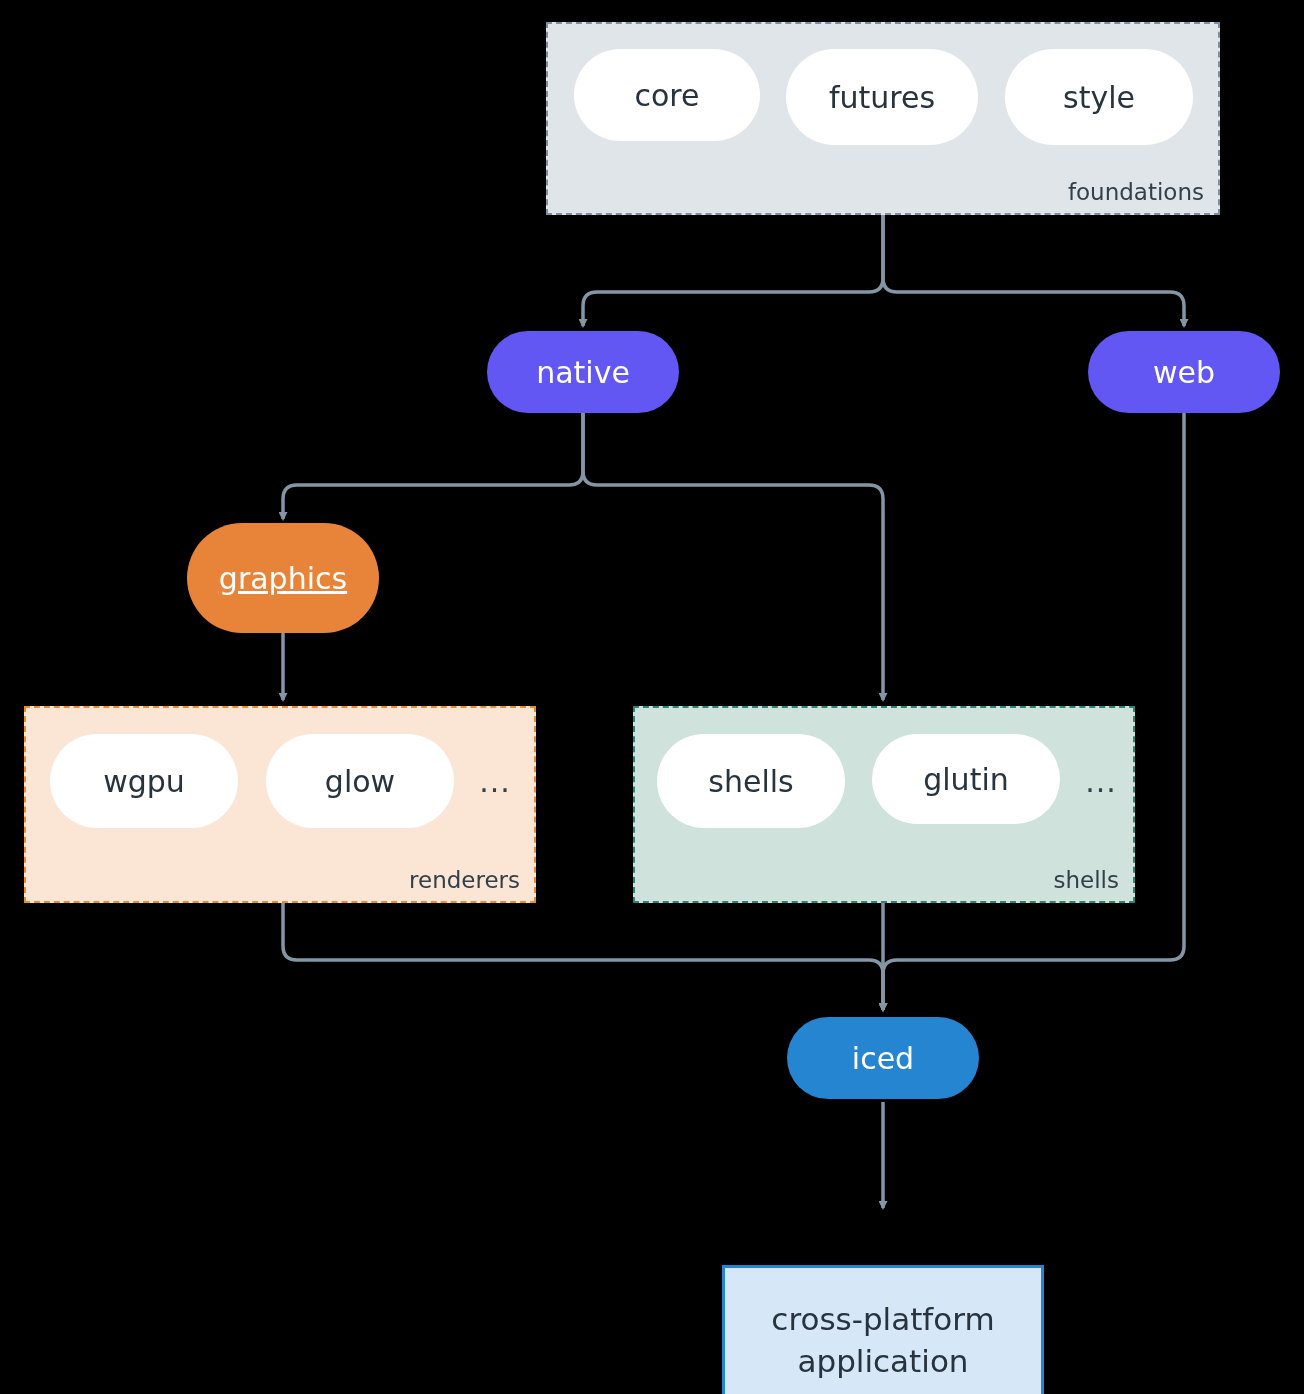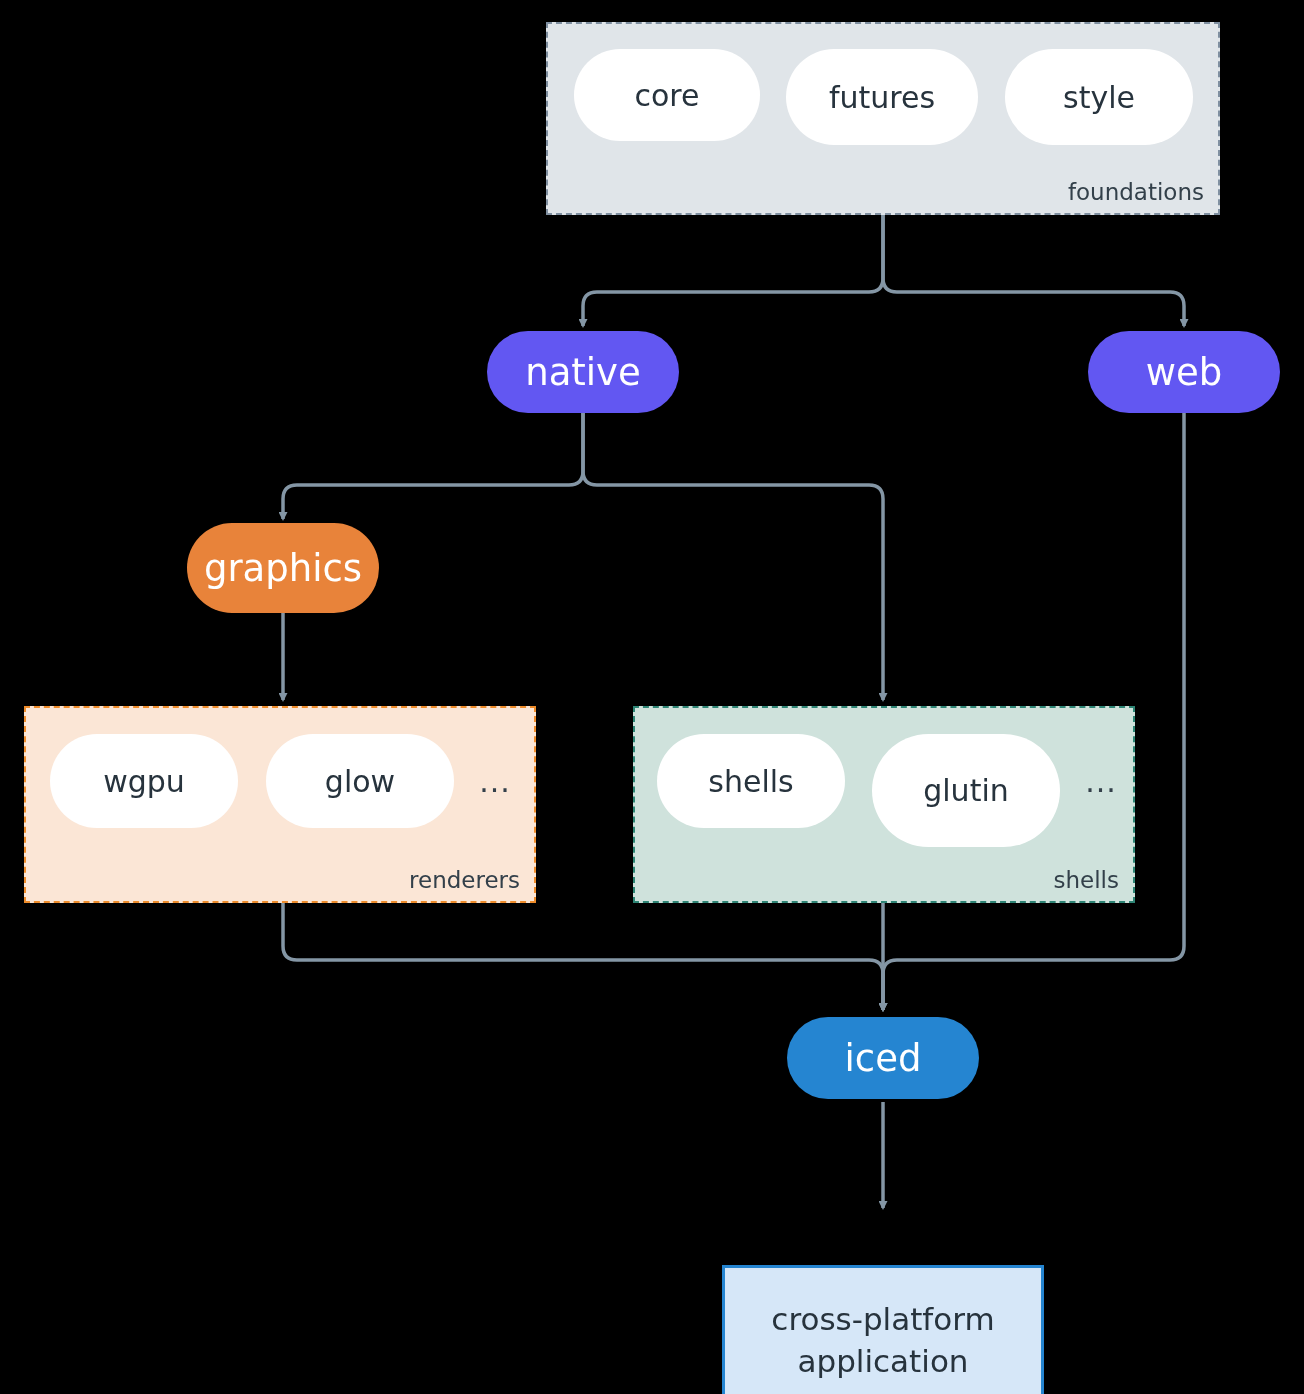--- a/index.html
+++ b/index.html
@@ -59,21 +59,21 @@
     justify-content: center;
     white-space: nowrap;
   }
   .node-pill {
     position: absolute;
     box-sizing: border-box;
     border-radius: 999px;
     display: flex;
     align-items: center;
     justify-content: center;
-    font-size: 37px;
+    font-size: 30px;
     color: #ffffff;
     white-space: nowrap;
   }
   .node-rect {
     position: absolute;
     box-sizing: border-box;
     display: flex;
     flex-direction: column;
     align-items: center;
     justify-content: center;
@@ -127,42 +127,42 @@
     <span>style</span>
   </div>
 
   <div class="node-pill" style="left:487px; top:331px; width:192px; height:82px; background:#6257f2;">
     <span>native</span>
   </div>
   <div class="node-pill" style="left:1088px; top:331px; width:192px; height:82px; background:#6257f2;">
     <span>web</span>
   </div>
 
-  <div class="node-pill" style="left:187px; top:523px; width:192px; height:90px; background:#e8833a;">
+  <div class="node-pill" style="left:187px; top:523px; width:192px; height:110px; background:#e8833a;text-decoration:underline;">
     <span>graphics</span>
   </div>
 
   <div class="cluster" style="left:24px; top:706px; width:512px; height:197px; background:#fbe6d6; border-color:#ee8c2b;">
     <div class="cluster-label">renderers</div>
   </div>
   <div class="leaf-pill" style="left:50px; top:734px; width:188px; height:94px;">
     <span>wgpu</span>
   </div>
   <div class="leaf-pill" style="left:266px; top:734px; width:188px; height:94px;">
     <span>glow</span>
   </div>
   <div class="ellipsis" style="left:472px; top:734px; width:46px; height:94px;">...</div>
 
   <div class="cluster" style="left:633px; top:706px; width:502px; height:197px; background:#cfe2dc; border-color:#2e8575;">
     <div class="cluster-label">shells</div>
   </div>
   <div class="leaf-pill" style="left:657px; top:734px; width:188px; height:94px;">
     <span>shells</span>
   </div>
-  <div class="leaf-pill" style="left:872px; top:734px; width:188px; height:113px;">
+  <div class="leaf-pill" style="left:872px; top:734px; width:188px; height:90px;">
     <span>glutin</span>
   </div>
   <div class="ellipsis" style="left:1078px; top:734px; width:46px; height:94px;">...</div>
 
   <div class="node-pill" style="left:787px; top:1017px; width:192px; height:82px; background:#2585d1;">
     <span>iced</span>
   </div>
 
   <div class="node-rect" style="left:722px; top:1265px; width:322px; height:152px; background:#d6e7f8; border:3px solid #2585d1;">
     <span>cross-platform</span>

